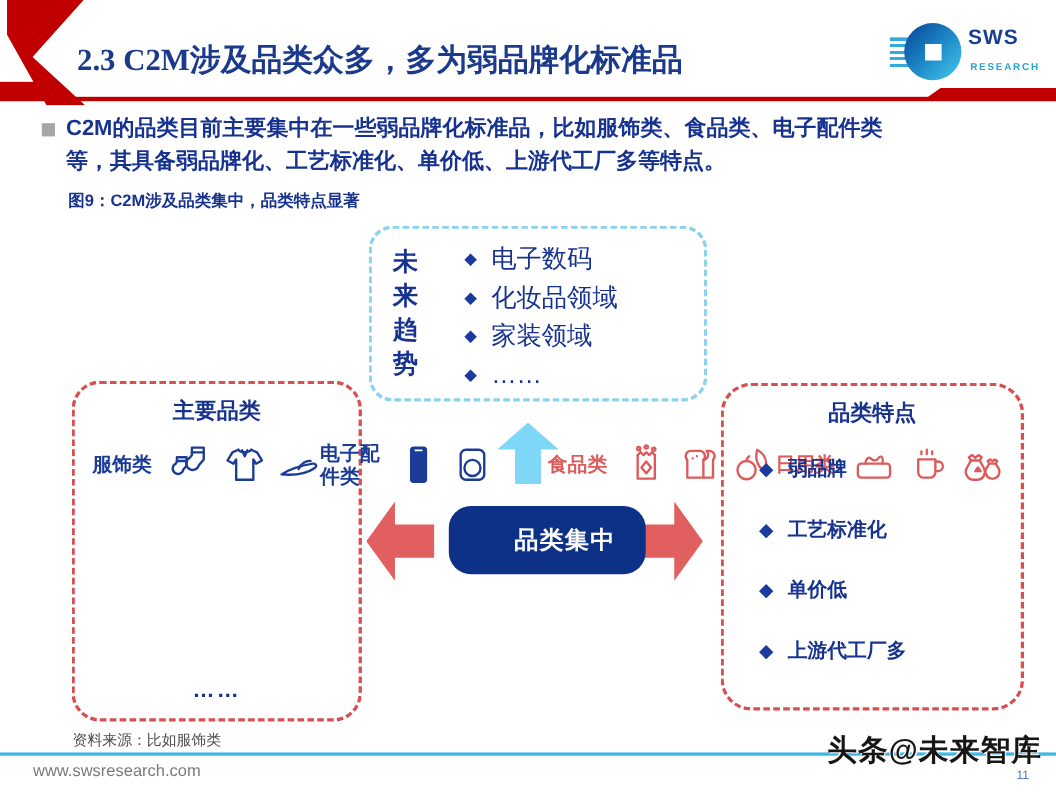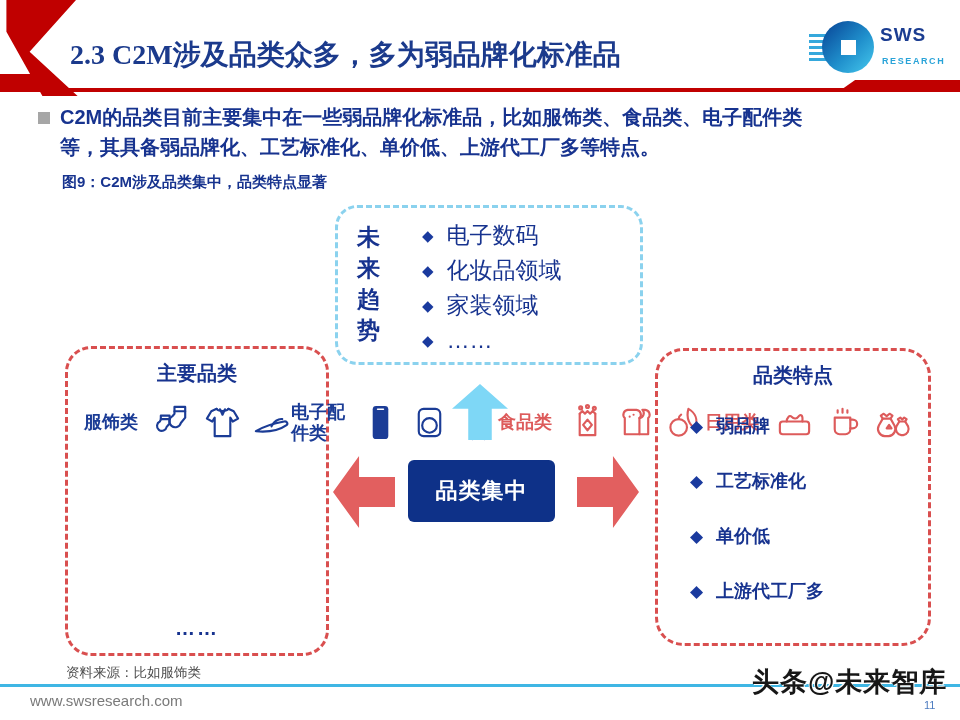--- a/index.html
+++ b/index.html
@@ -54,23 +54,23 @@
   .cat-icon{width:39px;height:39px;display:block;}
   .cat-ellipsis{left:0;top:268px;width:100%;text-align:center;font-size:20px;
                 font-weight:900;color:#17338F;letter-spacing:2px;}
 
   .right-box{left:655px;top:348px;width:276px;height:298px;border:3px dashed #D94F4F;
              border-radius:28px;box-sizing:border-box;}
   .features-items{left:32px;top:62px;display:flex;flex-direction:column;gap:29px;}
   .features-items .diamond{font-size:17px;}
   .features-items .b-text{font-size:18px;font-weight:600;}
 
-  .center-node{left:408px;top:460px;width:147px;height:62px;background:#0E3188;border-radius:6px;
+  .center-node{left:408px;top:460px;width:147px;height:62px;background:#0E3188;border-radius:20px;
                display:flex;align-items:center;justify-content:center;color:#ffffff;
-               font-size:22px;font-weight:bold;letter-spacing:1px;}
+               font-size:22px;font-weight:bold;letter-spacing:1px;padding-left:32px;}
   .arrow-up{left:452px;top:384px;width:56px;height:56px;background:#7ED7F6;
             clip-path:polygon(50% 0,100% 44%,71% 44%,71% 100%,29% 100%,29% 44%,0 44%);}
   .arrow-left{left:333px;top:456px;width:62px;height:72px;background:#E25F5F;
               clip-path:polygon(0 50%,42% 0,42% 29%,100% 29%,100% 71%,42% 71%,42% 100%);}
   .arrow-right{left:577px;top:456px;width:62px;height:72px;background:#E25F5F;
                clip-path:polygon(100% 50%,58% 0,58% 29%,0 29%,0 71%,58% 71%,58% 100%);}
 
   
   .source{left:66px;top:664px;font-size:13.5px;color:#4D4D4D;}
   .cyanline{left:0;top:684px;width:960px;height:3px;background:#3FB6E4;}

